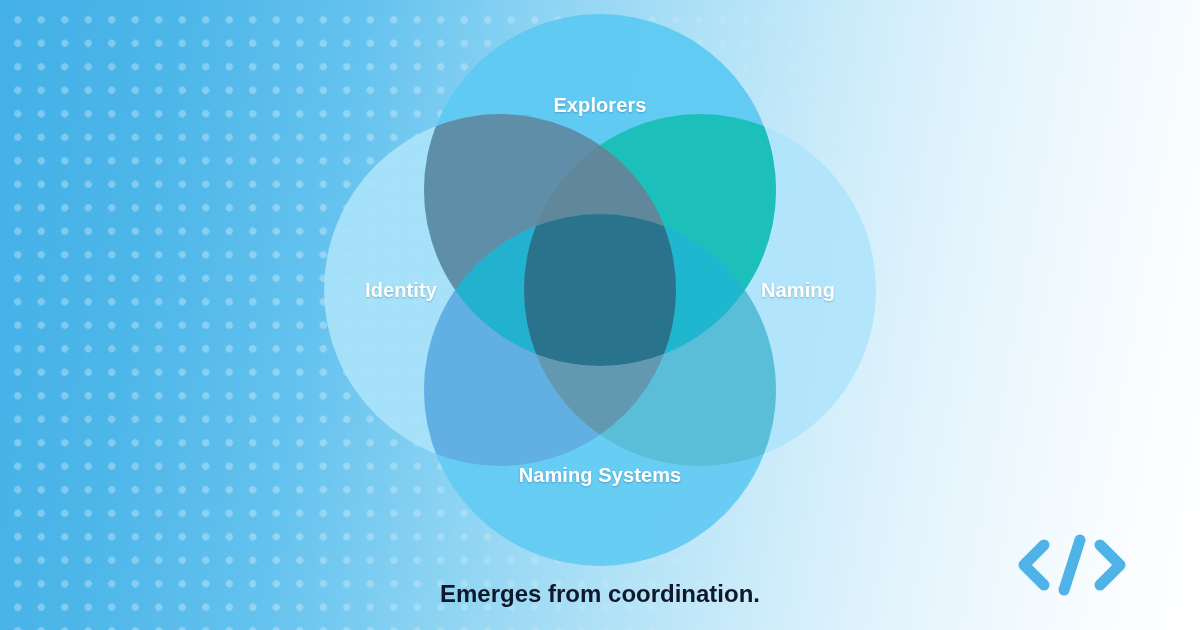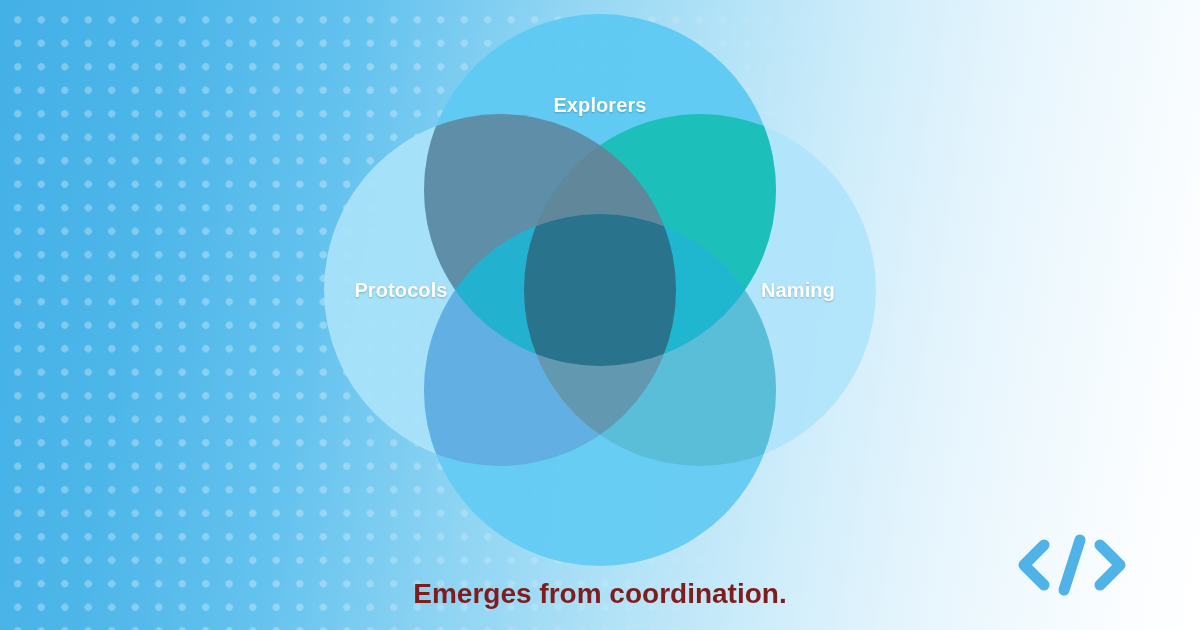--- a/index.html
+++ b/index.html
@@ -101,23 +101,23 @@
     text-shadow: 0 1px 3px rgba(8,50,75,0.42);
     pointer-events: none;
   }
 
   
   .caption {
     position: absolute;
     left: 600px;
     top: 594px;
     transform: translate(-50%, -50%);
-    font-size: 28px;
+    font-size: 24px;
     font-weight: bold;
-    color: #7f1d1d;
+    color: #0f172a;
     white-space: nowrap;
   }
 
   
   .code-icon {
     position: absolute;
     left: 1016px;
     top: 525px;
     width: 112px;
     height: 80px;
@@ -185,24 +185,25 @@
       <g clip-path="url(#clip-bottom)">
         <g clip-path="url(#clip-left)">
           <circle cx="700" cy="290" r="176" fill="#27718a" opacity="0.95"></circle>
         </g>
       </g>
     </g>
   </svg>
 
   <div class="label label-top">Explorers</div>
 
-  <div class="label label-left">Protocols</div>
+  <div class="label label-left">Identity</div>
 
   <div class="label label-right">Naming</div>
 
+  <div class="label label-bottom">Naming Systems</div>
 
 
   <div class="caption">Emerges from coordination.</div>
 
   <svg class="code-icon" viewBox="0 0 112 80">
     <g fill="none" stroke="#4fb3e8" stroke-width="11" stroke-linecap="round" stroke-linejoin="round">
       <polyline points="28,20 8,40 28,60"></polyline>
       <line x1="64" y1="15" x2="48" y2="65"></line>
       <polyline points="84,20 104,40 84,60"></polyline>
     </g>

